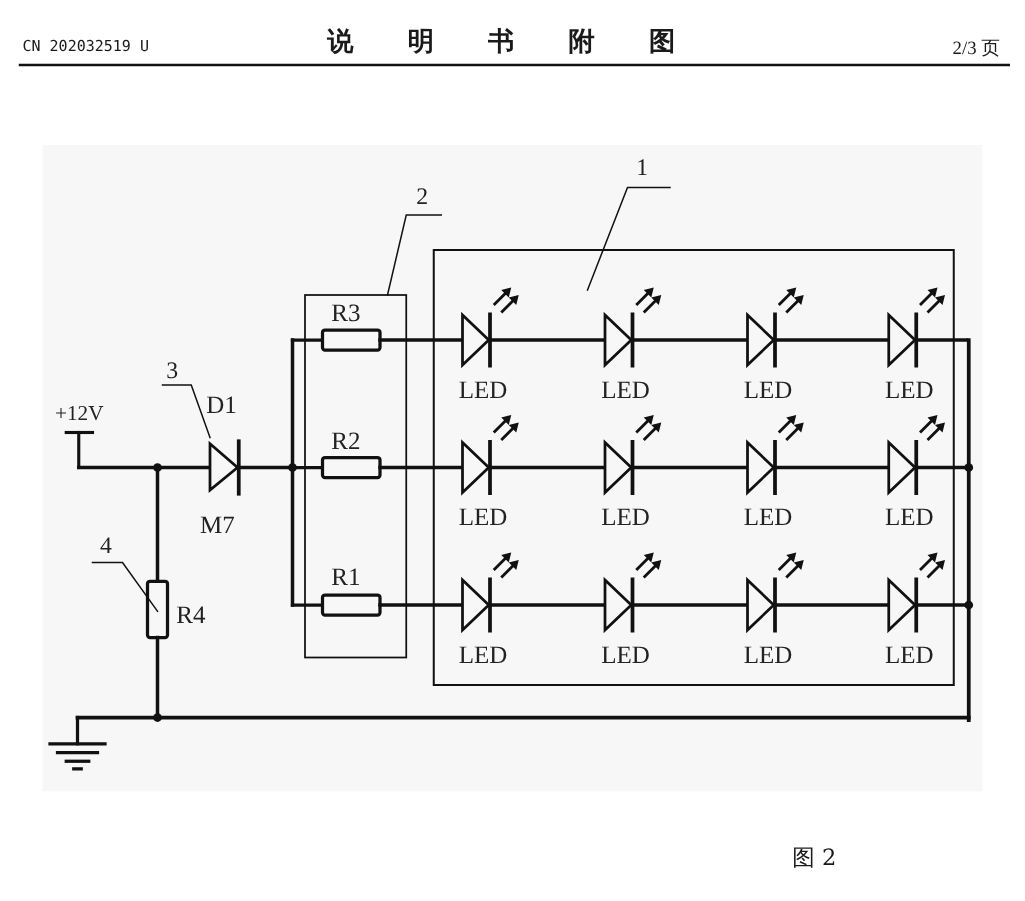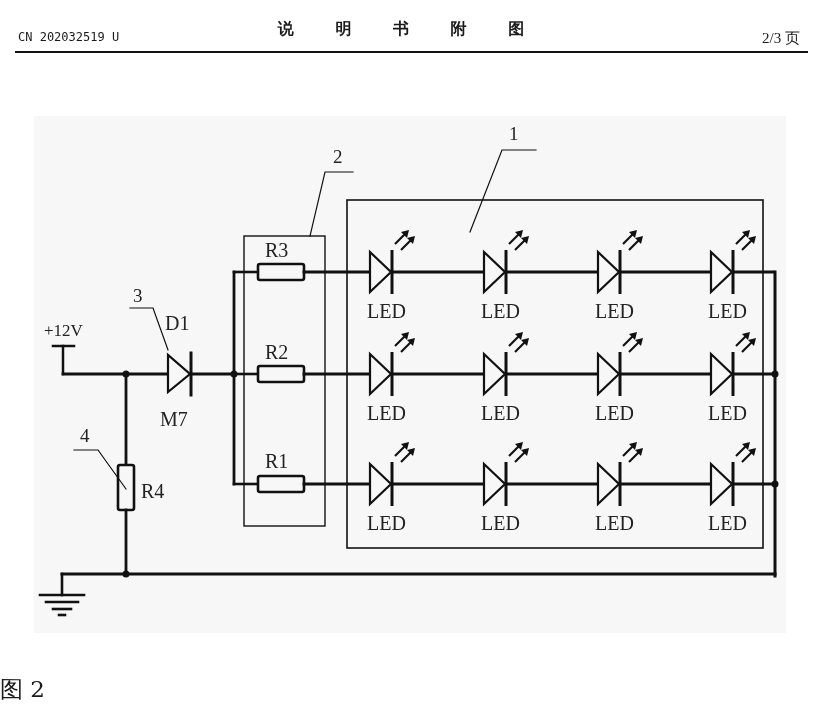--- a/index.html
+++ b/index.html
@@ -1,26 +1,26 @@
 <!DOCTYPE html>
 <html><head>
 <meta charset="utf-8">
 <style>
   html, body { margin: 0; padding: 0; background: #ffffff; }
   body { width: 820px; height: 721px; position: relative; overflow: hidden;
          font-family: "DejaVu Serif", "Liberation Serif", serif; color: #1a1a1a; }
   .hdr-left { position: absolute; left: 18px; top: 30px; font-size: 12px;
               font-family: "DejaVu Sans Mono", "Liberation Mono", monospace; letter-spacing: 0px; }
   .hdr-title { position: absolute; left: 0; width: 820px; top: 19px; text-align: center;
-               font-size: 16px; font-weight: bold; letter-spacing: 18px; font-family: "DejaVu Sans", sans-serif; }
+               font-size: 21px; font-weight: bold; letter-spacing: 18px; font-family: "DejaVu Sans", sans-serif; }
   .hdr-page { position: absolute; right: 20px; top: 29px; font-size: 15px; font-family: Liberation Serif, serif; }
   .hdr-rule { position: absolute; left: 15px; width: 793px; top: 51px; height: 2px; background: #111; }
   .panel { position: absolute; left: 34px; top: 116px; width: 752px; height: 517px; background: #f7f7f7; }
   svg.circuit { position: absolute; left: 0; top: 0; }
-  .caption { position: absolute; left: 0; width: 669px; top: 674px; text-align: left; font-size: 23px; }
+  .caption { position: absolute; left: 0; width: 669px; top: 674px; text-align: right; font-size: 18px; }
   .lbl { font-family: "Liberation Serif", "DejaVu Serif", serif; fill: #222; }
 </style>
 </head>
 <body>
 
 <div>
   <div class="hdr-left">CN 202032519 U</div>
   <div class="hdr-title">说 明 书 附 图</div>
   <div class="hdr-page">2/3 页</div>
   <div class="hdr-rule"></div>

